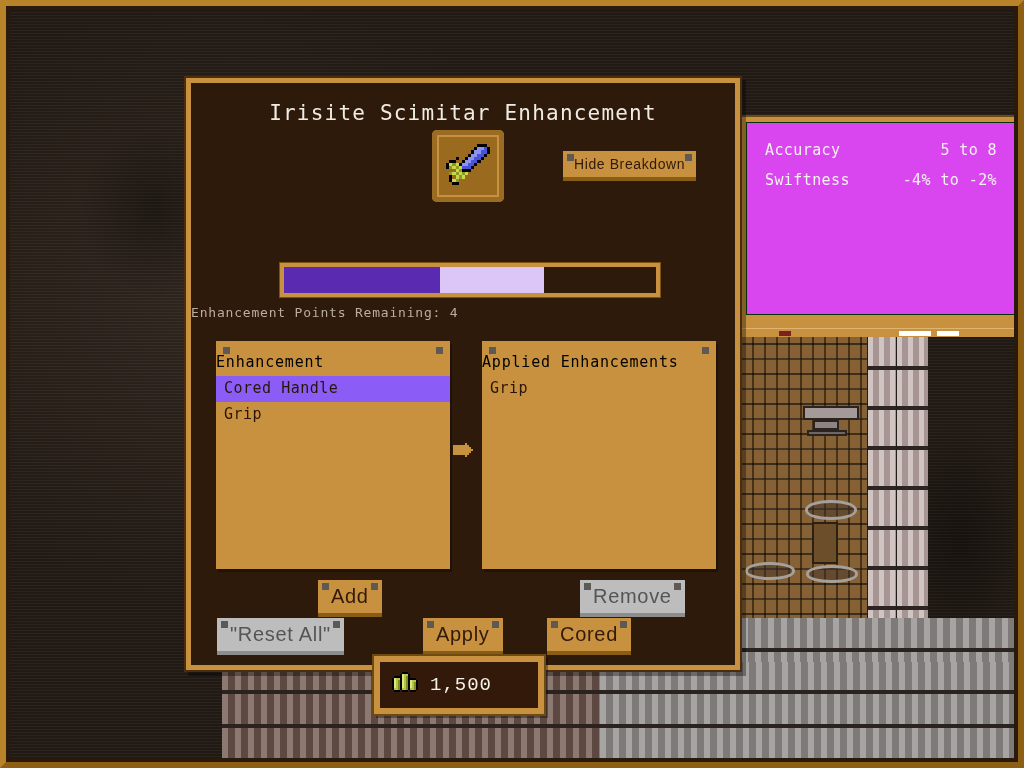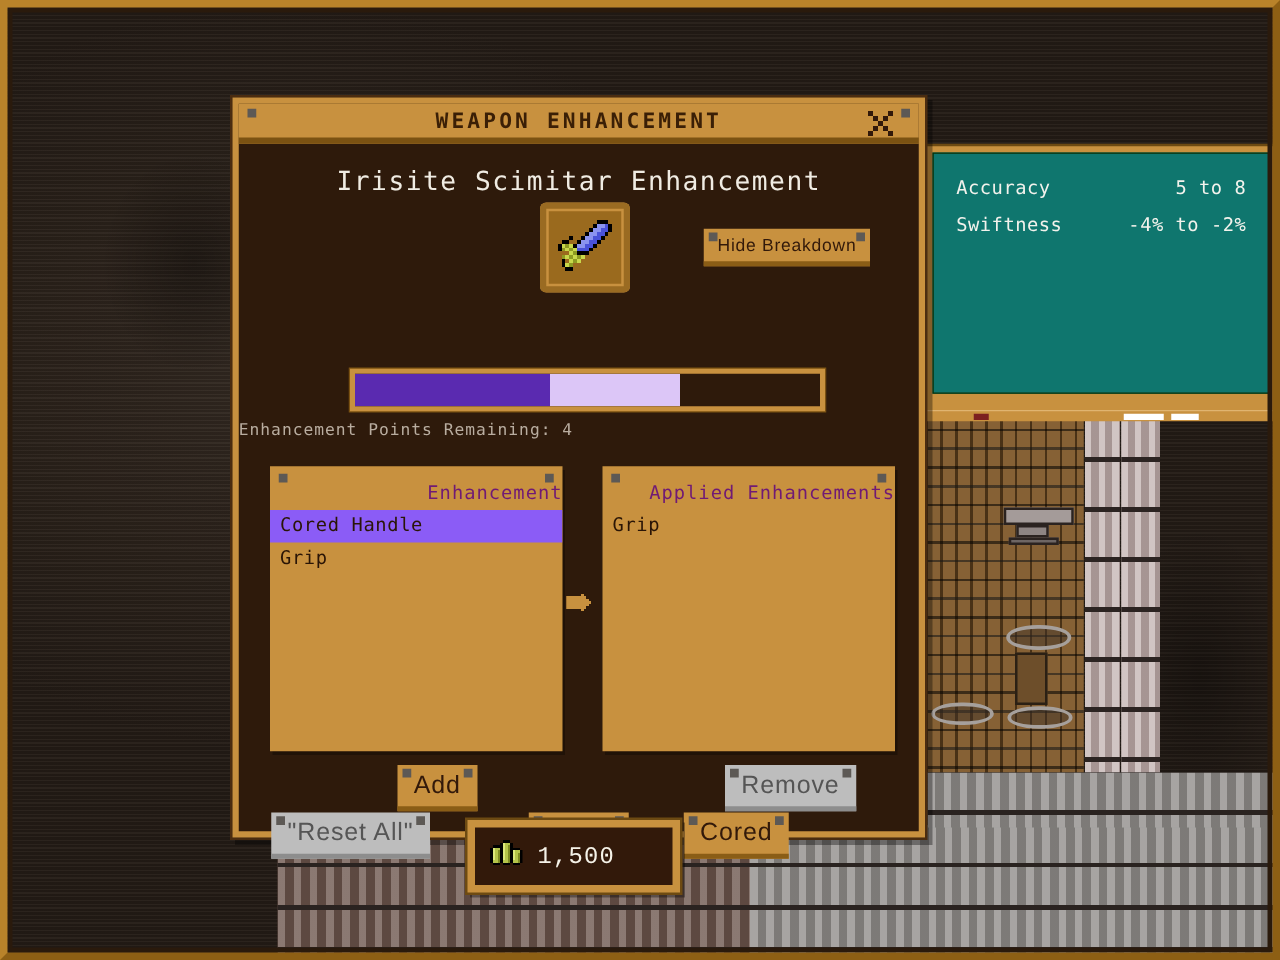--- a/index.html
+++ b/index.html
@@ -222,21 +222,21 @@
   .list-panel {
     position:absolute; top:258px; width:234px; height:228px;
     background:#c8913f; padding:8px 0 0 0; overflow:hidden;
     box-shadow:2px 3px 0 0 rgba(0,0,0,0.30);
   }
   #panel-available { left:25px; }
   #panel-applied   { left:291px; }
   .list-panel .screw.tl { left:7px; top:6px; }
   .list-panel .screw.tr { right:7px; top:6px; }
   .list-header {
-    text-align:right; color:#701a75; font-size:15px; letter-spacing:0.8px;
+    text-align:left; color:#000000; font-size:15px; letter-spacing:0.8px;
     margin-bottom:5px; margin-top:4px;
   }
   .list-items { padding:0 0 0 0; }
   .list-item {
     color:#2a1506; font-size:15px; letter-spacing:0.5px;
     padding:2px 0 2px 8px; cursor:pointer; line-height:1.45;
   }
   .list-item.selected { background:#8b5cf6; }
 
   
@@ -300,21 +300,21 @@
   <div class="ring" style="left:806px; top:565px; width:52px; height:18px;"></div>
 
   <div class="pillar" style="left:868px; top:330px; width:28px; height:290px;"></div>
   <div class="pillar" style="left:897px; top:330px; width:31px; height:290px;"></div>
 
   <div class="floor brown" style="left:222px; top:660px; width:378px; height:108px;"></div>
   <div class="floor grey" style="left:600px; top:660px; width:424px; height:108px;"></div>
   <div class="floor grey" style="left:742px; top:618px; width:282px; height:44px;"></div>
 
   <div id="stats-panel">
-    <div id="stats-board" style="background: #0f766e;">
+    <div id="stats-board" style="background: #d946ef;">
 
       <div class="stat-row">
         <span class="stat-name">Accuracy</span>
         <span class="stat-val">5 to 8</span>
       </div>
 
       <div class="stat-row">
         <span class="stat-name">Swiftness</span>
         <span class="stat-val">-4% to -2%</span>
       </div>
@@ -322,40 +322,20 @@
     </div>
     <div id="stats-ledge">
       <div class="eraser"></div>
       <div class="chalk" style="left:158px; width:32px;"></div>
       <div class="chalk" style="left:196px; width:22px;"></div>
     </div>
   </div>
 
   <div id="dialog">
 
-    <div id="titlebar">
-      <span class="screw tl"></span>
-      <span class="screw tr"></span>
-      <span class="title">WEAPON ENHANCEMENT</span>
-      <div id="close-btn">
-        <svg width="24" height="22" viewBox="0 0 12 11" shape-rendering="crispEdges">
-          <g fill="#32190a">
-            <rect x="1" y="1" width="2" height="2"></rect>
-              <rect x="9" y="1" width="2" height="2"></rect>
-            <rect x="3" y="3" width="2" height="2"></rect>
-              <rect x="7" y="3" width="2" height="2"></rect>
-            <rect x="5" y="5" width="2" height="2"></rect>
-            <rect x="3" y="7" width="2" height="2"></rect>
-              <rect x="7" y="7" width="2" height="2"></rect>
-            <rect x="1" y="9" width="2" height="2"></rect>
-              <rect x="9" y="9" width="2" height="2"></rect>
-          </g>
-        </svg>
-      </div>
-    </div>
 
     <div id="dialog-body">
 
       <div id="item-title">Irisite Scimitar Enhancement</div>
 
       <div id="weapon-row">
         <div id="weapon-icon">
           <div class="inner">
             <svg width="50" height="50" viewBox="0 0 16 16" shape-rendering="crispEdges">
 

